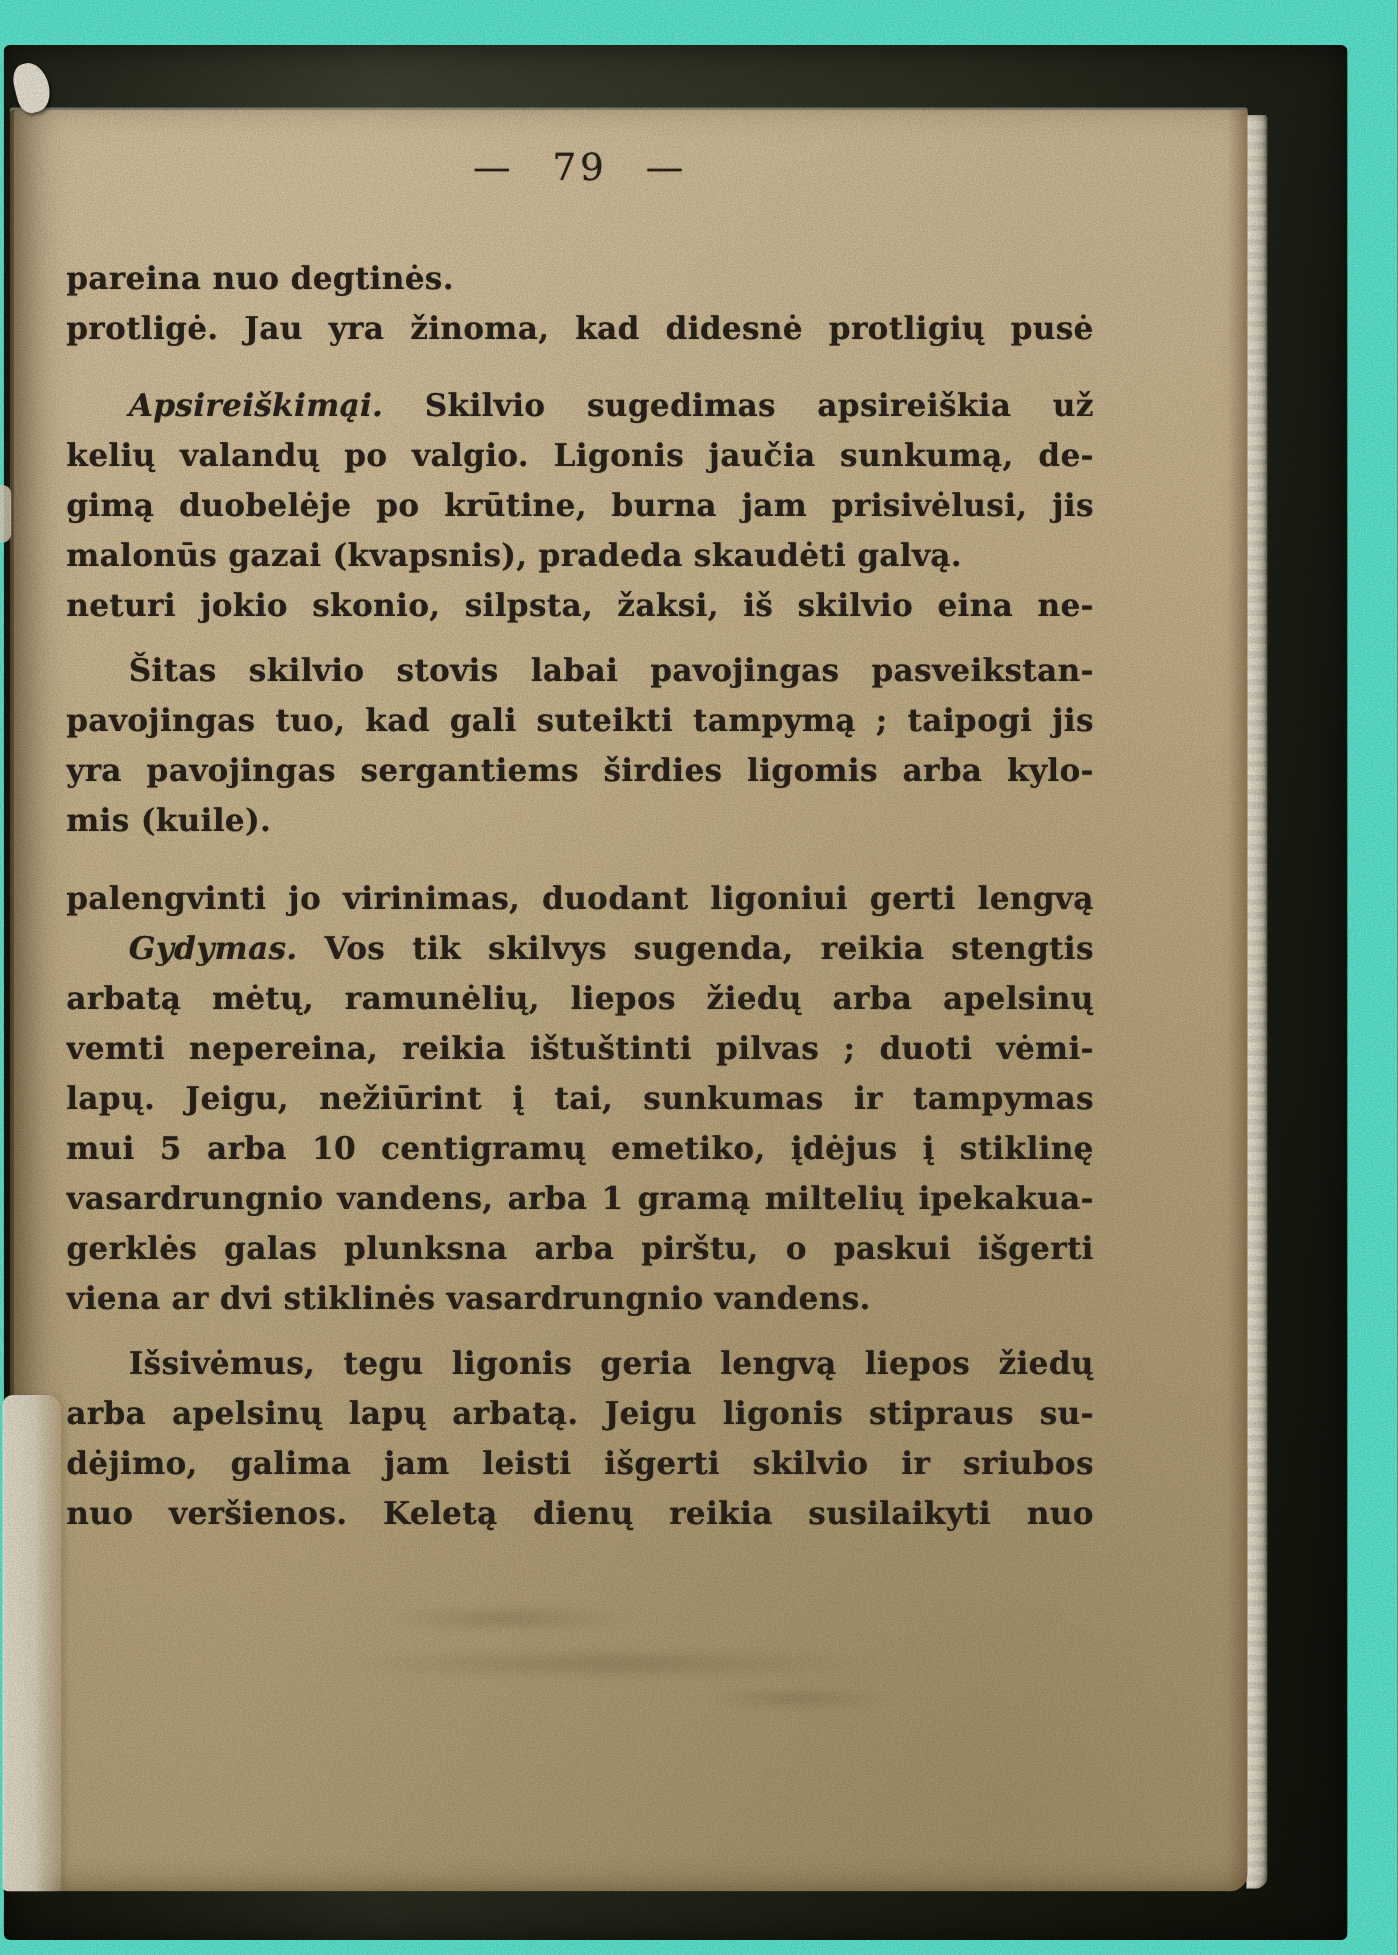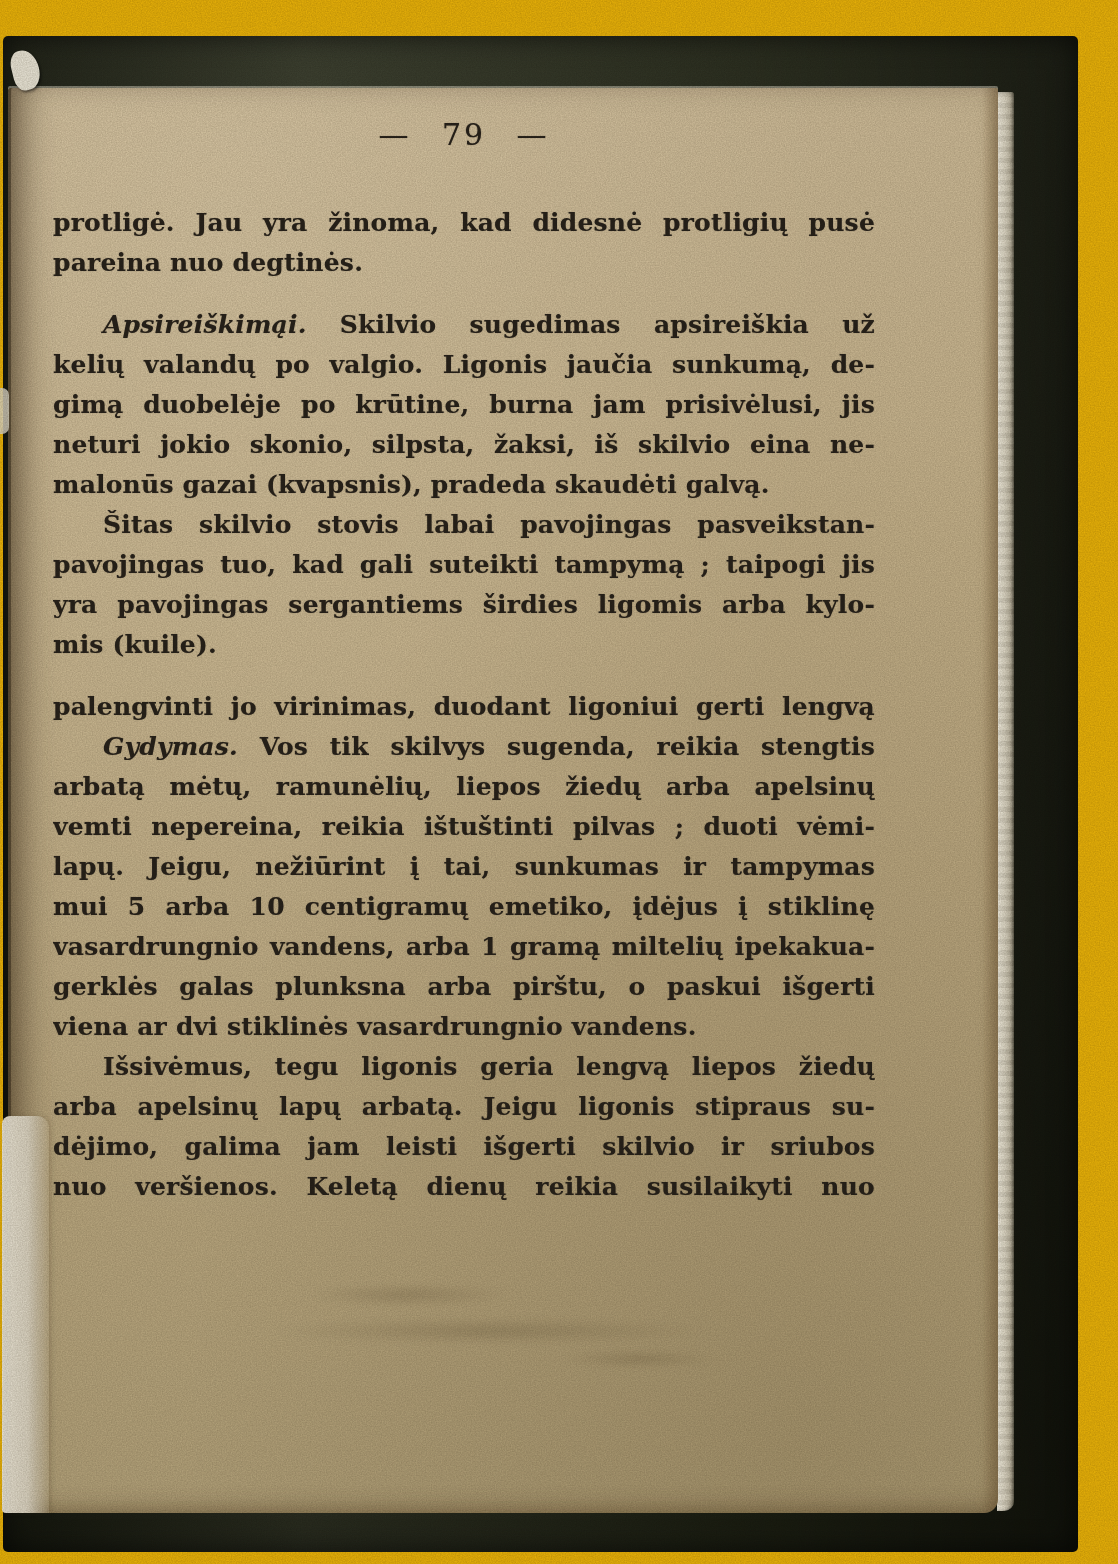--- a/index.html
+++ b/index.html
@@ -2,21 +2,21 @@
 <html><head>
 <meta charset="utf-8">
 <style>
   html,body{margin:0;padding:0;}
   body{
     width:1118px;height:1564px;
     background:#050505;
     font-family:"DejaVu Serif", serif;
     overflow:hidden;
   }
-  #scene{position:relative;width:1118px;height:1564px;background:#eab308;overflow:hidden;}
+  #scene{position:relative;width:1118px;height:1564px;background:#5eead4;overflow:hidden;}
 
   
   .cover{
     position:absolute;left:3px;top:36px;width:1075px;height:1516px;
     background-color:#282c1a;
     background-image:
       linear-gradient(90deg, rgba(0,0,0,0.35), rgba(255,255,255,0.05) 28%, rgba(0,0,0,0.12) 70%, rgba(0,0,0,0.45) 99%),
       linear-gradient(180deg, rgba(255,255,255,0.05), rgba(0,0,0,0.25) 96%);
     border-radius:5px;
     box-shadow: inset 0 0 28px rgba(0,0,0,0.65);
@@ -82,21 +82,21 @@
     text-shadow:0 0 1px rgba(40,34,26,0.45);
   }
   .ln{
     height:40px;line-height:40px;
     text-align:justify;text-align-last:justify;
     overflow:hidden;white-space:normal;
   }
   .ln.end{text-align-last:left;}
   .ln.ind{text-indent:50px;}
   .para.spaced{margin-top:22px;}
-  .para.tight{margin-top:0;}
+  .para.tight{margin-top:12px;}
   .lead{font-style:italic;}
 
   
   .smudge{position:absolute;filter:blur(3px);opacity:0.55;
     background:radial-gradient(ellipse, rgba(92,76,48,0.45), rgba(92,76,48,0) 72%);}
   .s1{left:300px;top:1196px;width:200px;height:22px;}
   .s2{left:268px;top:1230px;width:430px;height:26px;}
   .s3{left:556px;top:1262px;width:150px;height:18px;}
 
   
@@ -124,30 +124,30 @@
 
   <div class="page">
     <div class="tape"></div>
 
     <div class="content">
       <div class="pagenum">— 79 —</div>
 
       <div class="textblock">
 
         <div class="para">
+          <div class="ln end">pareina nuo degtinės.</div>
           <div class="ln">protligė. Jau yra žinoma, kad didesnė protligių pusė</div>
-          <div class="ln end">pareina nuo degtinės.</div>
         </div>
 
         <div class="para spaced">
           <div class="ln ind"><span class="lead">Apsireiškimąi.</span> <span>Skilvio sugedimas apsireiškia už</span></div>
           <div class="ln">kelių valandų po valgio. Ligonis jaučia sunkumą, de-</div>
           <div class="ln">gimą duobelėje po krūtine, burna jam prisivėlusi, jis</div>
+          <div class="ln end">malonūs gazai (kvapsnis), pradeda skaudėti galvą.</div>
           <div class="ln">neturi jokio skonio, silpsta, žaksi, iš skilvio eina ne-</div>
-          <div class="ln end">malonūs gazai (kvapsnis), pradeda skaudėti galvą.</div>
         </div>
 
         <div class="para tight">
           <div class="ln ind">Šitas skilvio stovis labai pavojingas pasveikstan-</div>
           <div class="ln">pavojingas tuo, kad gali suteikti tampymą ; taipogi jis</div>
           <div class="ln">yra pavojingas sergantiems širdies ligomis arba kylo-</div>
           <div class="ln end">mis (kuile).</div>
         </div>
 
         <div class="para spaced">

